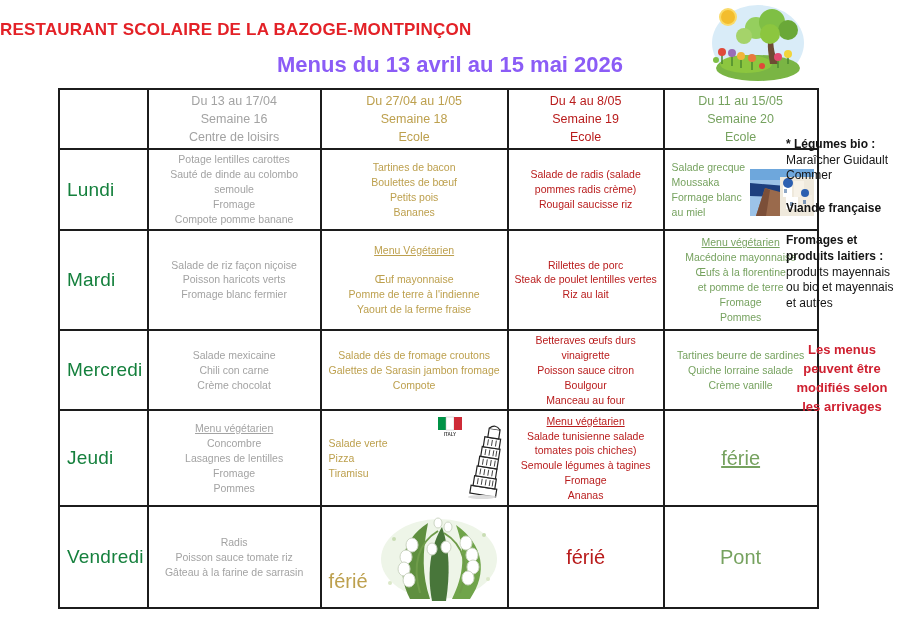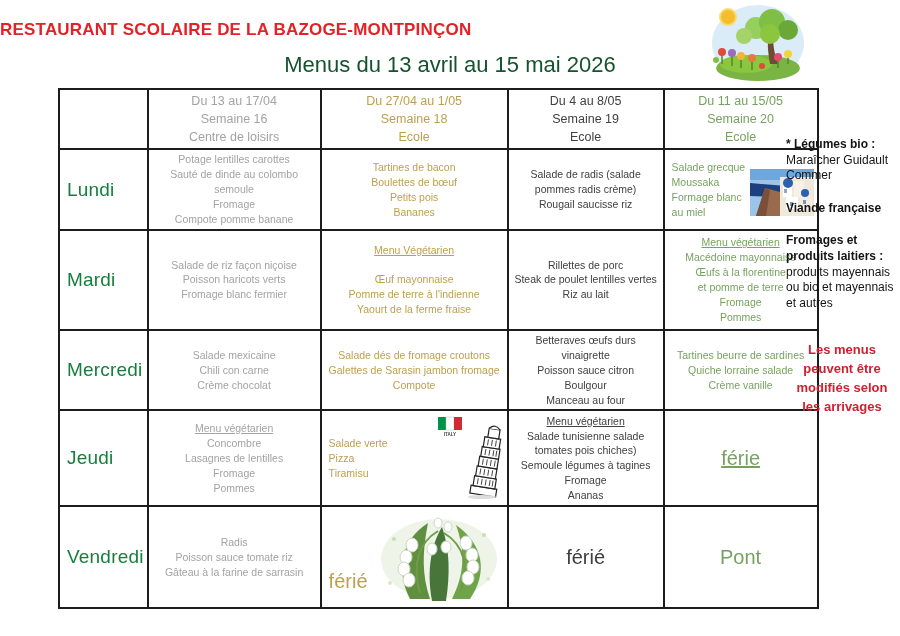--- a/index.html
+++ b/index.html
@@ -6,42 +6,42 @@
   .page{
     position:relative; width:900px; height:636px; background:#ffffff;
     font-family:"Liberation Sans", sans-serif; overflow:hidden;
   }
   .title{
     position:absolute; top:20px; left:0; width:900px; text-align:left;
     color:#e32127; font-weight:bold; font-size:17px; letter-spacing:.2px;
   }
   .subtitle{
     position:absolute; top:52px; left:0; width:900px; text-align:center;
-    color:#14532d; font-weight:normal; font-size:22px;
+    color:#8b5cf6; font-weight:bold; font-size:22px;
   }
   .spring-art{ position:absolute; left:708px; top:2px; width:100px; height:82px; }
 
   table.menu{
     position:absolute; left:27px; top:88px;
     border-collapse:collapse; table-layout:fixed;margin-left:31px;
   }
   table.menu td{
     border:2px solid #1c1c1c; vertical-align:middle; text-align:center;
     padding:2px 3px; overflow:hidden;
   }
   .corner-cell{ background:#fff; }
   .week-header{ font-size:12.5px; line-height:1.45; font-weight:normal; }
   .day-cell{
     text-align:left !important; padding-left:7px !important;
     font-size:19px; color:#15803d; letter-spacing:.2px;
   }
   .cell{ font-size:10.5px; line-height:1.42; }
   .t-gray{  color:#a3a3a3; }
   .t-gold{  color:#bda04e; }
-  .t-red{   color:#404040;border-radius:21px; }
+  .t-red{   color:#b91c1c;border-radius:21px; }
   .t-green{ color:#76a25f; }
   .heading{ text-decoration:underline; }
   .heading.gap{ margin-bottom:14px; }
   .big{ font-size:20px; }
   .big.u{ text-decoration:underline; }
   .cell-text.left{ text-align:left; padding-left:4px; }
   .cell-flex{ display:flex; width:100%; height:100%; align-items:center; }
   .cell-flex .cell-text{ flex:1 1 auto; }
   .cell-flex .art{ flex:0 0 auto; display:block; }
   .img-santorini .cell-flex{ align-items:flex-end; }

